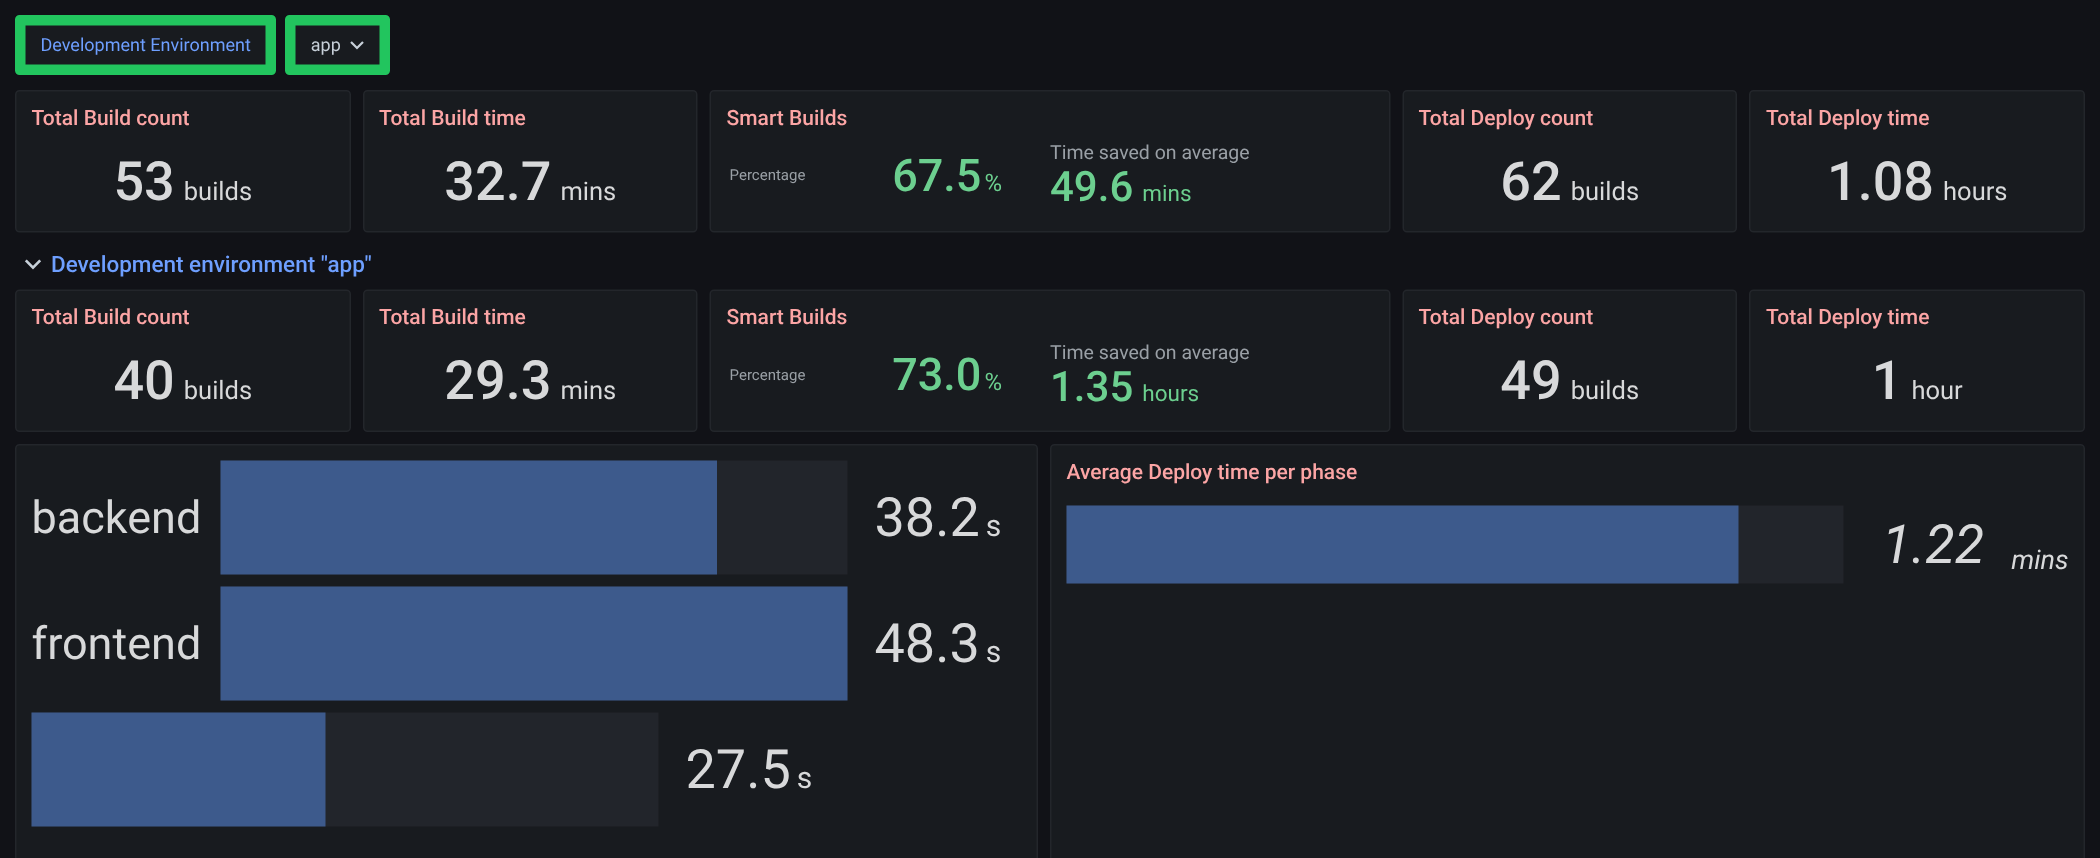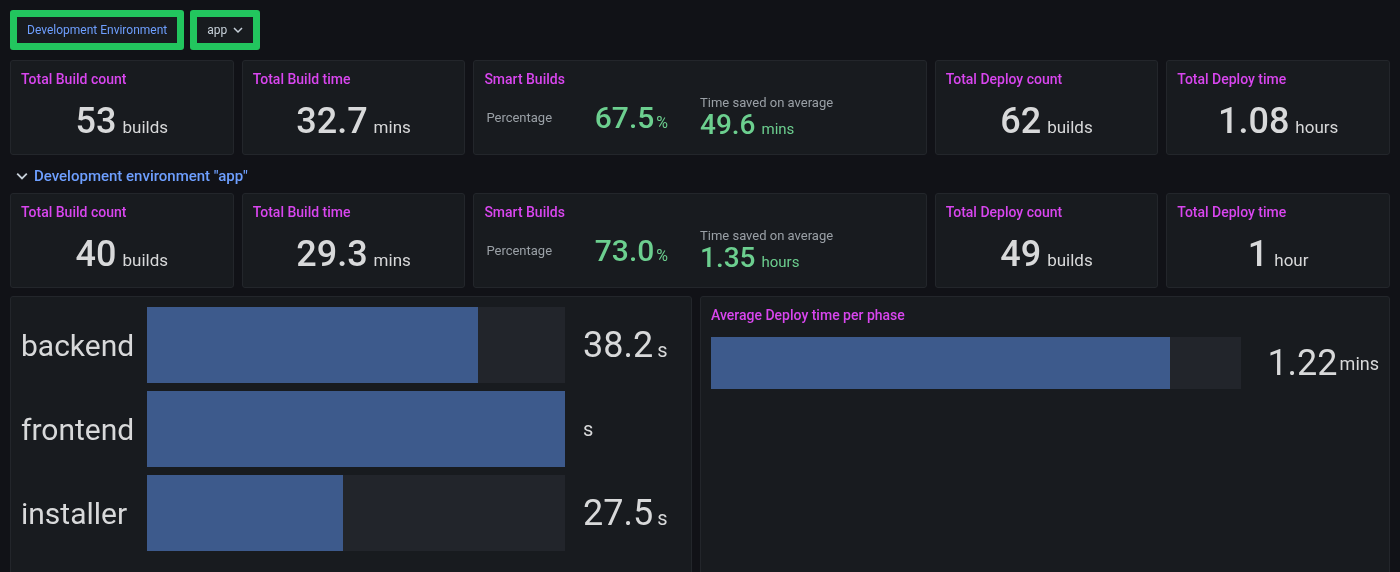--- a/index.html
+++ b/index.html
@@ -52,21 +52,21 @@
   }
 
   .panel {
     background: #181b1f;
     border: 1px solid #23262b;
     border-radius: 3px;
     display: flex;
     flex-direction: column;
   }
   .panel-title {
-    color: #d946ef;
+    color: #fca5a5;
     font-size: 14px;
     padding: 10px 10px 0 10px;
     font-weight: 500;
   }
   .panel-body {
     flex: 1;
     display: flex;
     align-items: center;
     justify-content: center;
   }
@@ -100,21 +100,21 @@
     padding: 0 12px 6px 12px;
   }
   .smart-left {
     flex: 1;
     display: flex;
     align-items: center;
     justify-content: space-between;
   }
   .smart-label {
     color: #9aa0a6;
-    font-size: 13px;
+    font-size: 10px;
   }
   .smart-pct {
     display: flex;
     align-items: baseline;
     gap: 2px;
     color: #6ccf8f;
     margin-right: 32px;
   }
   .smart-pct .num { font-size: 30px; font-weight: 500; }
   .smart-pct .pct { font-size: 16px; }
@@ -223,22 +223,23 @@
     position: relative;
     margin-right: 26px;
   }
   .deploy-fill {
     position: absolute;
     top:0; left:0; bottom:0;
     background: #3d5a8c;
   }
   .deploy-value {
     display: flex;
-    align-items: center;
-    gap: 2px;
+    align-items: flex-end;
+    gap: 18px;
+    font-style: italic;
   }
   .deploy-value .num { font-size: 36px; color:#d8d9da; font-weight:400; }
   .deploy-value .unit { font-size: 18px; color:#d8d9da; }
 </style>
 </head>
 <body>
 
 <div class="top-bar">
   <span class="pill pill-blue">Development Environment</span>
   <span class="pill pill-app">
@@ -403,25 +404,25 @@
             <span class="num">38.2</span>
             <span class="unit">s</span>
           </div>
         </div>
         <div class="bar-row">
           <div class="bar-cat">frontend</div>
           <div class="bar-track">
             <div class="bar-fill" style="width: 100%;"></div>
           </div>
           <div class="bar-value">
+            <span class="num">48.3</span>
             <span class="unit">s</span>
           </div>
         </div>
         <div class="bar-row">
-          <div class="bar-cat">installer</div>
           <div class="bar-track">
             <div class="bar-fill" style="width: 46.9979%;"></div>
           </div>
           <div class="bar-value">
             <span class="num">27.5</span>
             <span class="unit">s</span>
           </div>
         </div>
       </div>
   </div>

